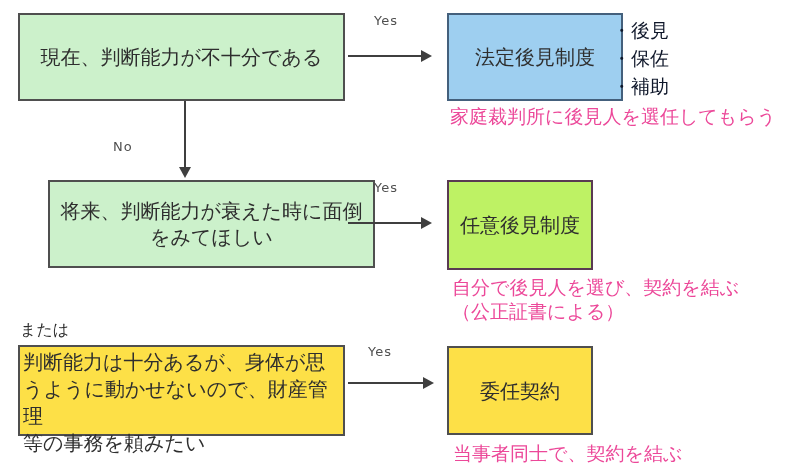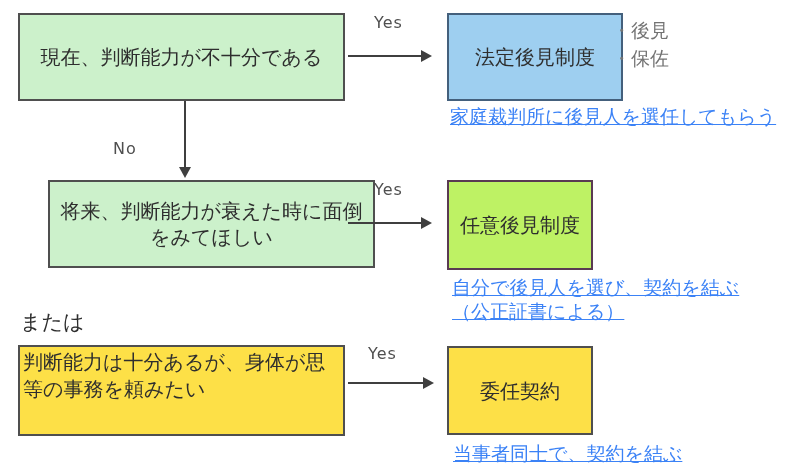--- a/index.html
+++ b/index.html
@@ -34,28 +34,28 @@
   #box-legal     { left: 447px; top: 13px;  width: 176px; height: 88px; }
   #box-future    { left: 18px;  top: 180px; width: 327px; height: 88px; margin-left: 30px; }
   #box-voluntary { left: 447px; top: 180px; width: 146px; height: 90px; }
   #box-physical  { left: 18px;  top: 345px; width: 327px; height: 91px;
                    align-items: flex-start; text-align: left; padding: 2px 3px;
                    line-height: 27px; justify-content: flex-start; }
   #box-mandate   { left: 447px; top: 346px; width: 146px; height: 89px; }
 
   .yn-label {
     position: absolute;
-    font-size: 16px;
+    font-size: 13px;
     color: #4f4f4f;
     letter-spacing: 1px;
   }
   #yes-1 { left: 374px; top: 13px;  }
   #no-1  { left: 113px; top: 139px; }
   #yes-2 { left: 374px; top: 180px; }
-  #or-label { left: 20px; top: 308px; font-size: 21px; color: #2e2e2e; letter-spacing: 0; }
+  #or-label { left: 20px; top: 320px; font-size: 16px; color: #2e2e2e; letter-spacing: 0; }
   #yes-3 { left: 368px; top: 344px; }
 
   .arrow-h {
     position: absolute;
     height: 2px;
     background: #3f3f3f;
   }
   .arrow-h::after {
     content: "";
     position: absolute;
@@ -86,30 +86,29 @@
     border-right: 6px solid transparent;
   }
   #arrow-no { left: 184px; top: 101px; height: 68px; }
 
   .bullet-list {
     position: absolute;
     left: 612px;
     top: 16px;
     font-size: 19px;
     line-height: 28px;
-    color: #737373;
+    color: #0f172a;
     white-space: nowrap;
   }
   .caption {
     position: absolute;
     font-size: 19px;
     line-height: 24px;
-    color: #3b82f6;
+    color: #ec4899;
     white-space: nowrap;
-    text-decoration: underline;
   }
   #caption-legal     { left: 450px; top: 104px; }
   #caption-voluntary { left: 452px; top: 275px; }
   #caption-mandate   { left: 453px; top: 441px; }
 </style>
 </head>
 <body>
 
 <div id="stage">
 
@@ -120,20 +119,21 @@
   <span class="yn-label" id="yes-1">Yes</span>
   <div class="arrow-h" id="arrow-yes-1"></div>
 
   <div class="box blue" id="box-legal">
     <span>法定後見制度</span>
   </div>
 
   <div class="bullet-list">
     <div>・後見</div>
     <div>・保佐</div>
+    <div>・補助</div>
   </div>
 
   <div class="caption" id="caption-legal">家庭裁判所に後見人を選任してもらう</div>
 
   <span class="yn-label" id="no-1">No</span>
   <div class="arrow-v" id="arrow-no"></div>
 
   <div class="box green" id="box-future">
     <span>将来、判断能力が衰えた時に面倒</span>
     <span>をみてほしい</span>
@@ -148,20 +148,21 @@
 
   <div class="caption" id="caption-voluntary">
     <div>自分で後見人を選び、契約を結ぶ</div>
     <div>（公正証書による）</div>
   </div>
 
   <span class="yn-label" id="or-label">または</span>
 
   <div class="box yellow" id="box-physical">
     <span>判断能力は十分あるが、身体が思</span>
+    <span>うように動かせないので、財産管理</span>
     <span>等の事務を頼みたい</span>
   </div>
 
   <span class="yn-label" id="yes-3">Yes</span>
   <div class="arrow-h" id="arrow-yes-3"></div>
 
   <div class="box yellow" id="box-mandate">
     <span>委任契約</span>
   </div>
 

